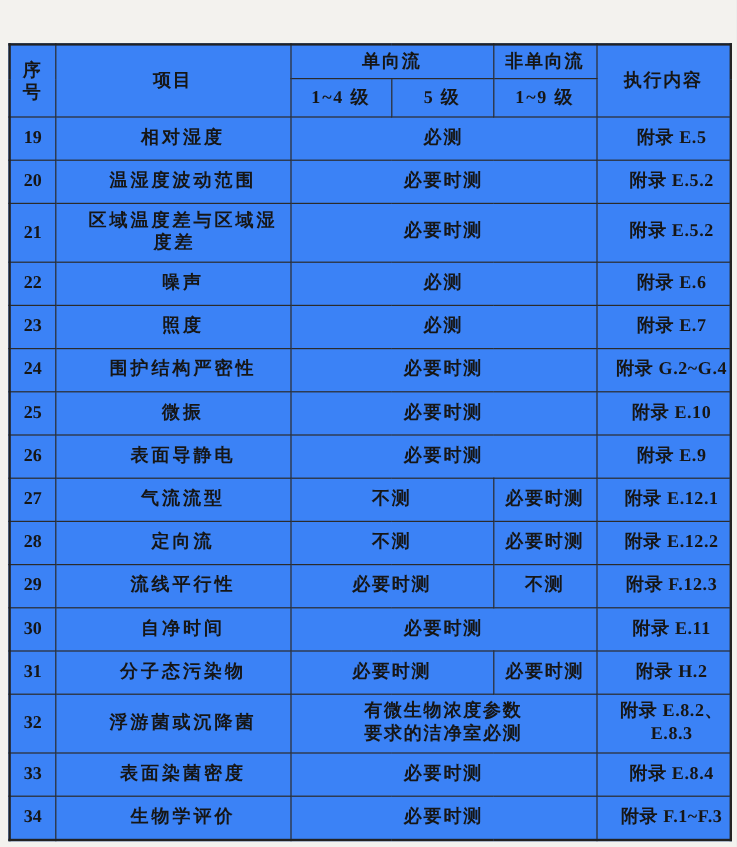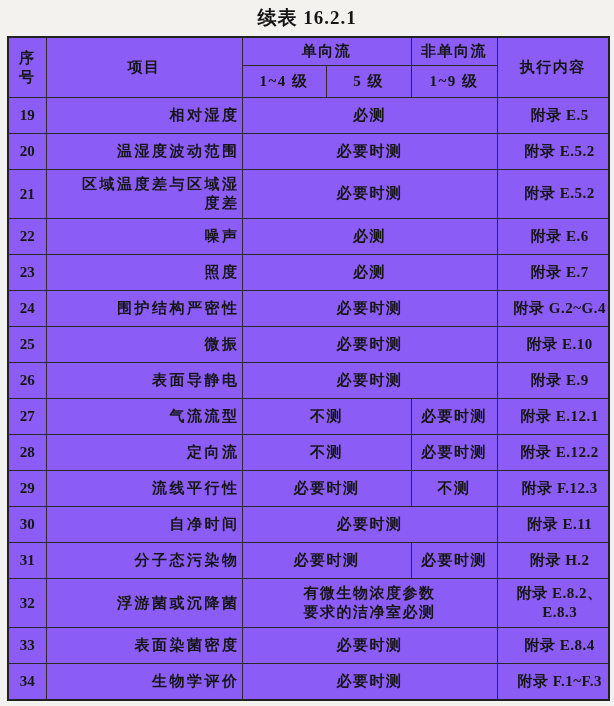--- a/index.html
+++ b/index.html
@@ -14,54 +14,53 @@
   #title{
     position:absolute;top:5px;left:0;width:614px;
     text-align:center;
     font-size:19px;font-weight:700;letter-spacing:1px;
   }
   table{
     position:absolute;top:36px;left:7px;
     width:601px;
     border-collapse:collapse;
     table-layout:fixed;
-    background:#8b5cf6;
+    background:#3b82f6;
   }
   td{
     border:1.6px solid #2b2b2b;
     text-align:center;
     vertical-align:middle;
     font-size:15px;
     font-weight:700;
     letter-spacing:1.5px;
     padding:0 2px;
     overflow:hidden;
   }
   table{border:2.5px solid #222;}
   tr.h1 td{height:27px;}
   tr.h2 td{height:31px;margin-top:13px;}
   tbody tr td{height:35px;}
   tbody tr.tall td{height:48px;}
   td.item{
-    text-align:right;
+    text-align:center;
     padding-left:5px;
     text-indent:14px;
     letter-spacing:2.5px;
     line-height:1.25;
     white-space:pre-line;
   }
   td.multiline{white-space:pre-line;line-height:1.3;margin-left:28px;}
   td.exec{letter-spacing:0.5px;white-space:pre-line;line-height:1.3;padding-left:16px;}
   td.no{letter-spacing:0;font-family:Liberation Serif, serif;}
 </style>
 </head>
 <body>
 
 <div id="page">
-  <div id="title">续表 16.2.1</div>
 
   <table>
     <colgroup>
       <col style="width:38px">
       <col style="width:196px">
       <col style="width:84px">
       <col style="width:85px">
       <col style="width:86px">
       <col style="width:112px">
     </colgroup>

